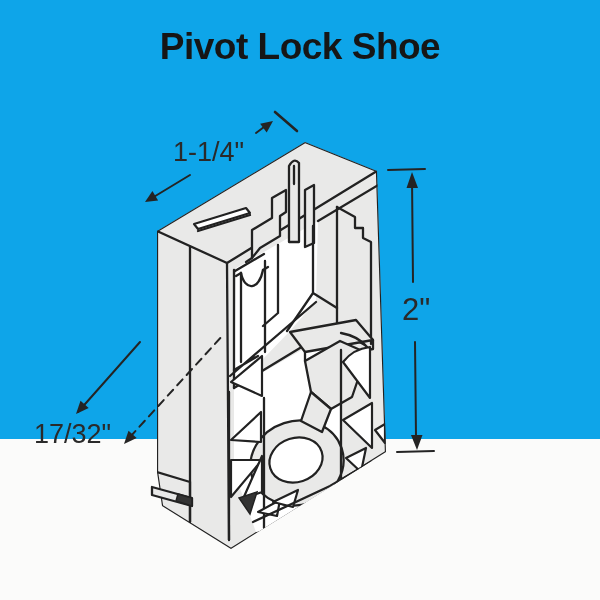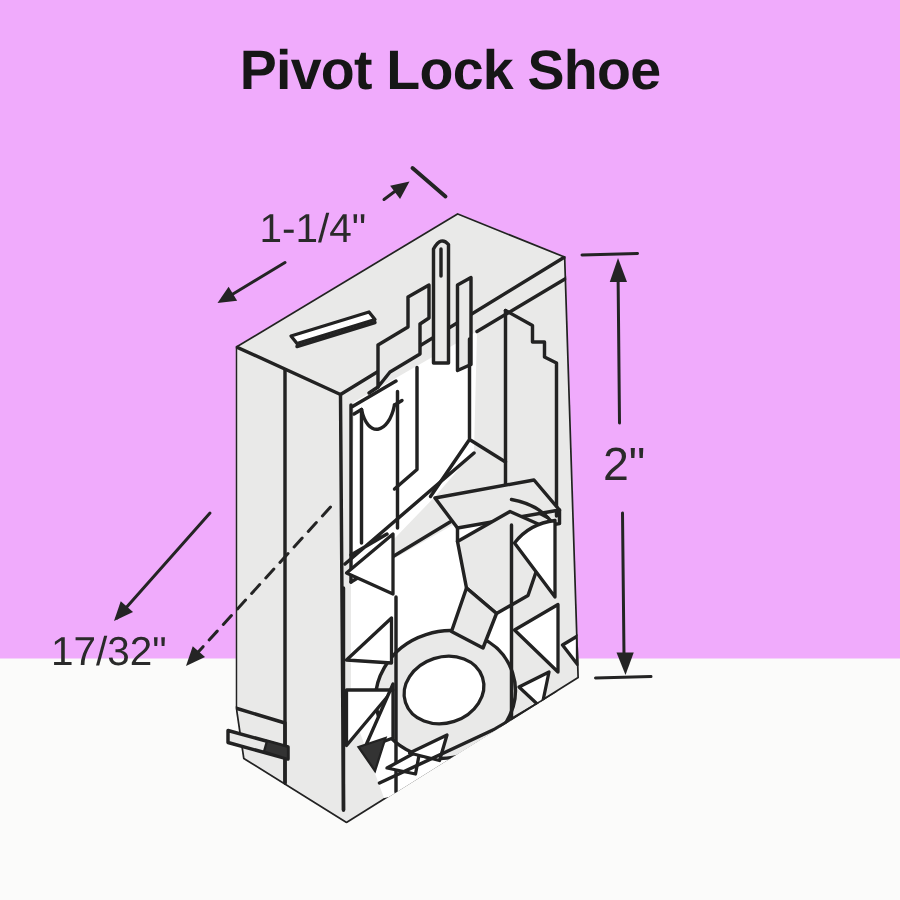--- a/index.html
+++ b/index.html
@@ -1,17 +1,17 @@
 <!DOCTYPE html>
 <html><head>
 <meta charset="utf-8">
 <style>
   html,body{margin:0;padding:0;}
   body{width:600px;height:600px;overflow:hidden;background:#fbfbfa;font-family:"Liberation Sans",sans-serif;}
-  .canvas{position:relative;width:600px;height:439px;background:#f0abfc;}
+  .canvas{position:relative;width:600px;height:439px;background:#0ea5e9;}
   .page-title{
     position:absolute;left:0;top:26px;width:600px;margin:0;
     text-align:center;font-size:37px;font-weight:700;color:#161616;
     letter-spacing:-0.5px;font-family:"Liberation Sans",sans-serif;
   }
   .dim-label{
     position:absolute;color:#2a2a2a;font-family:"Liberation Sans",sans-serif;
     font-weight:400;white-space:nowrap;
   }
   .dim-width{left:173px;top:137px;font-size:27px;}

